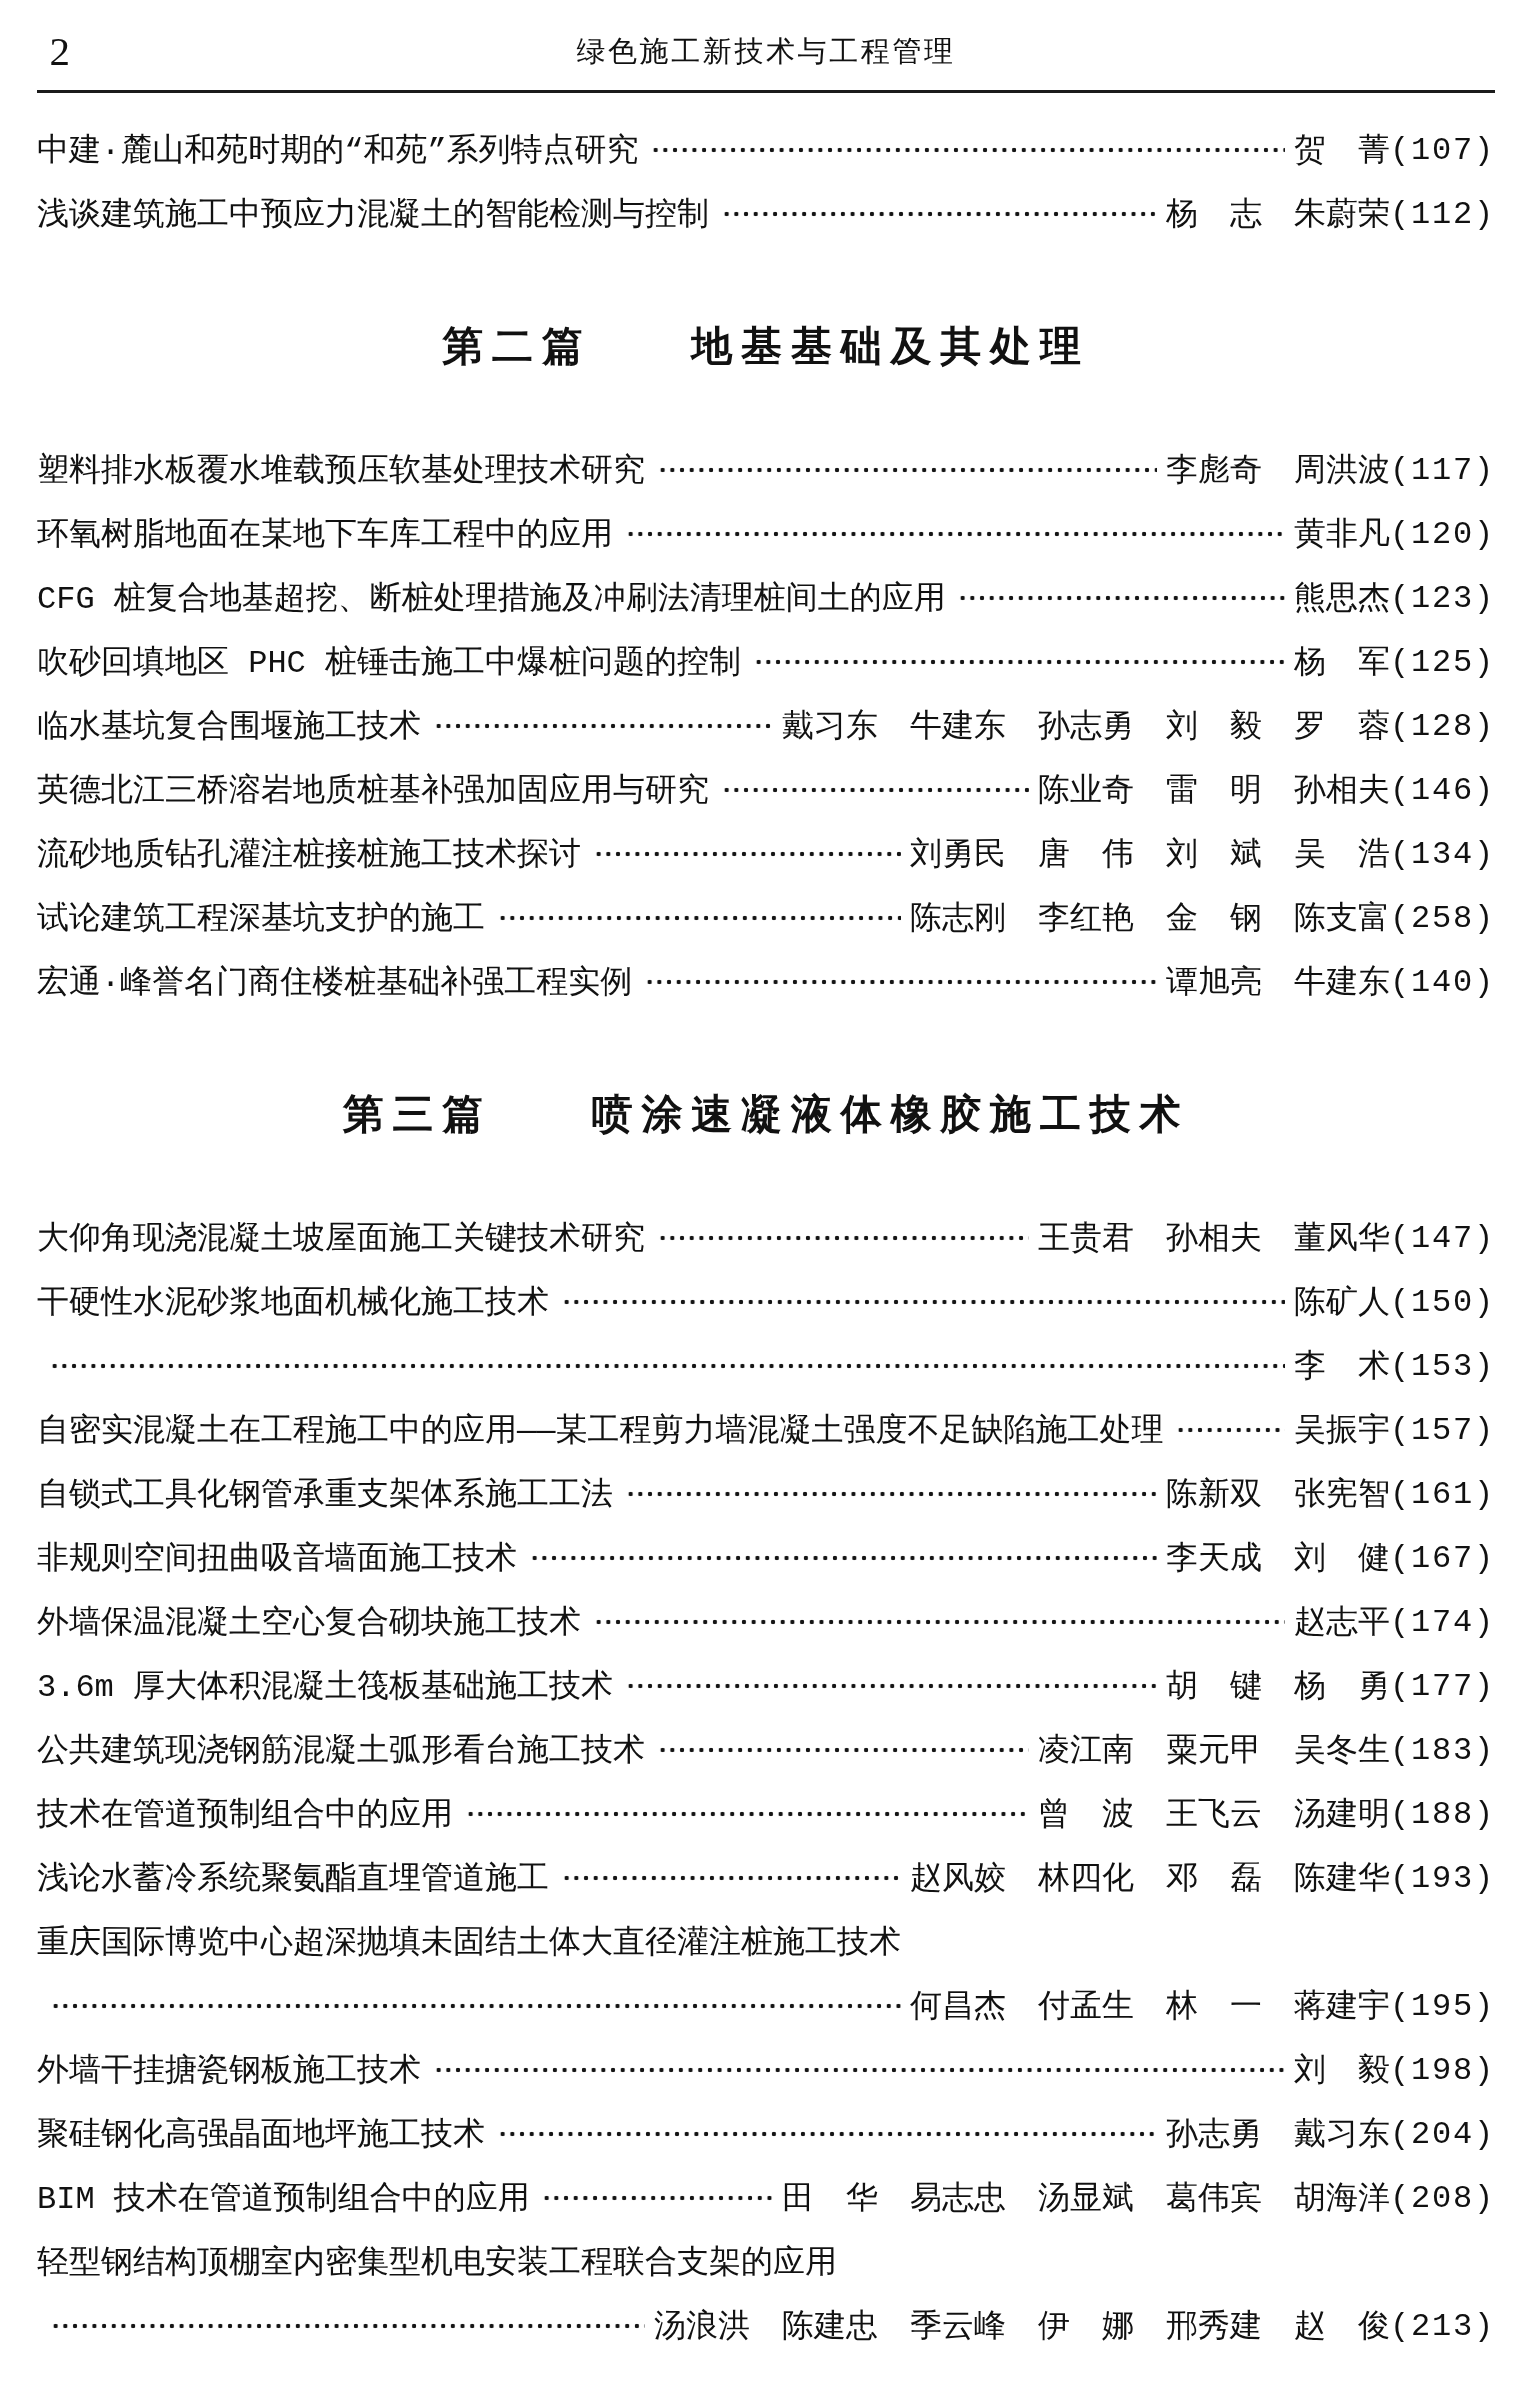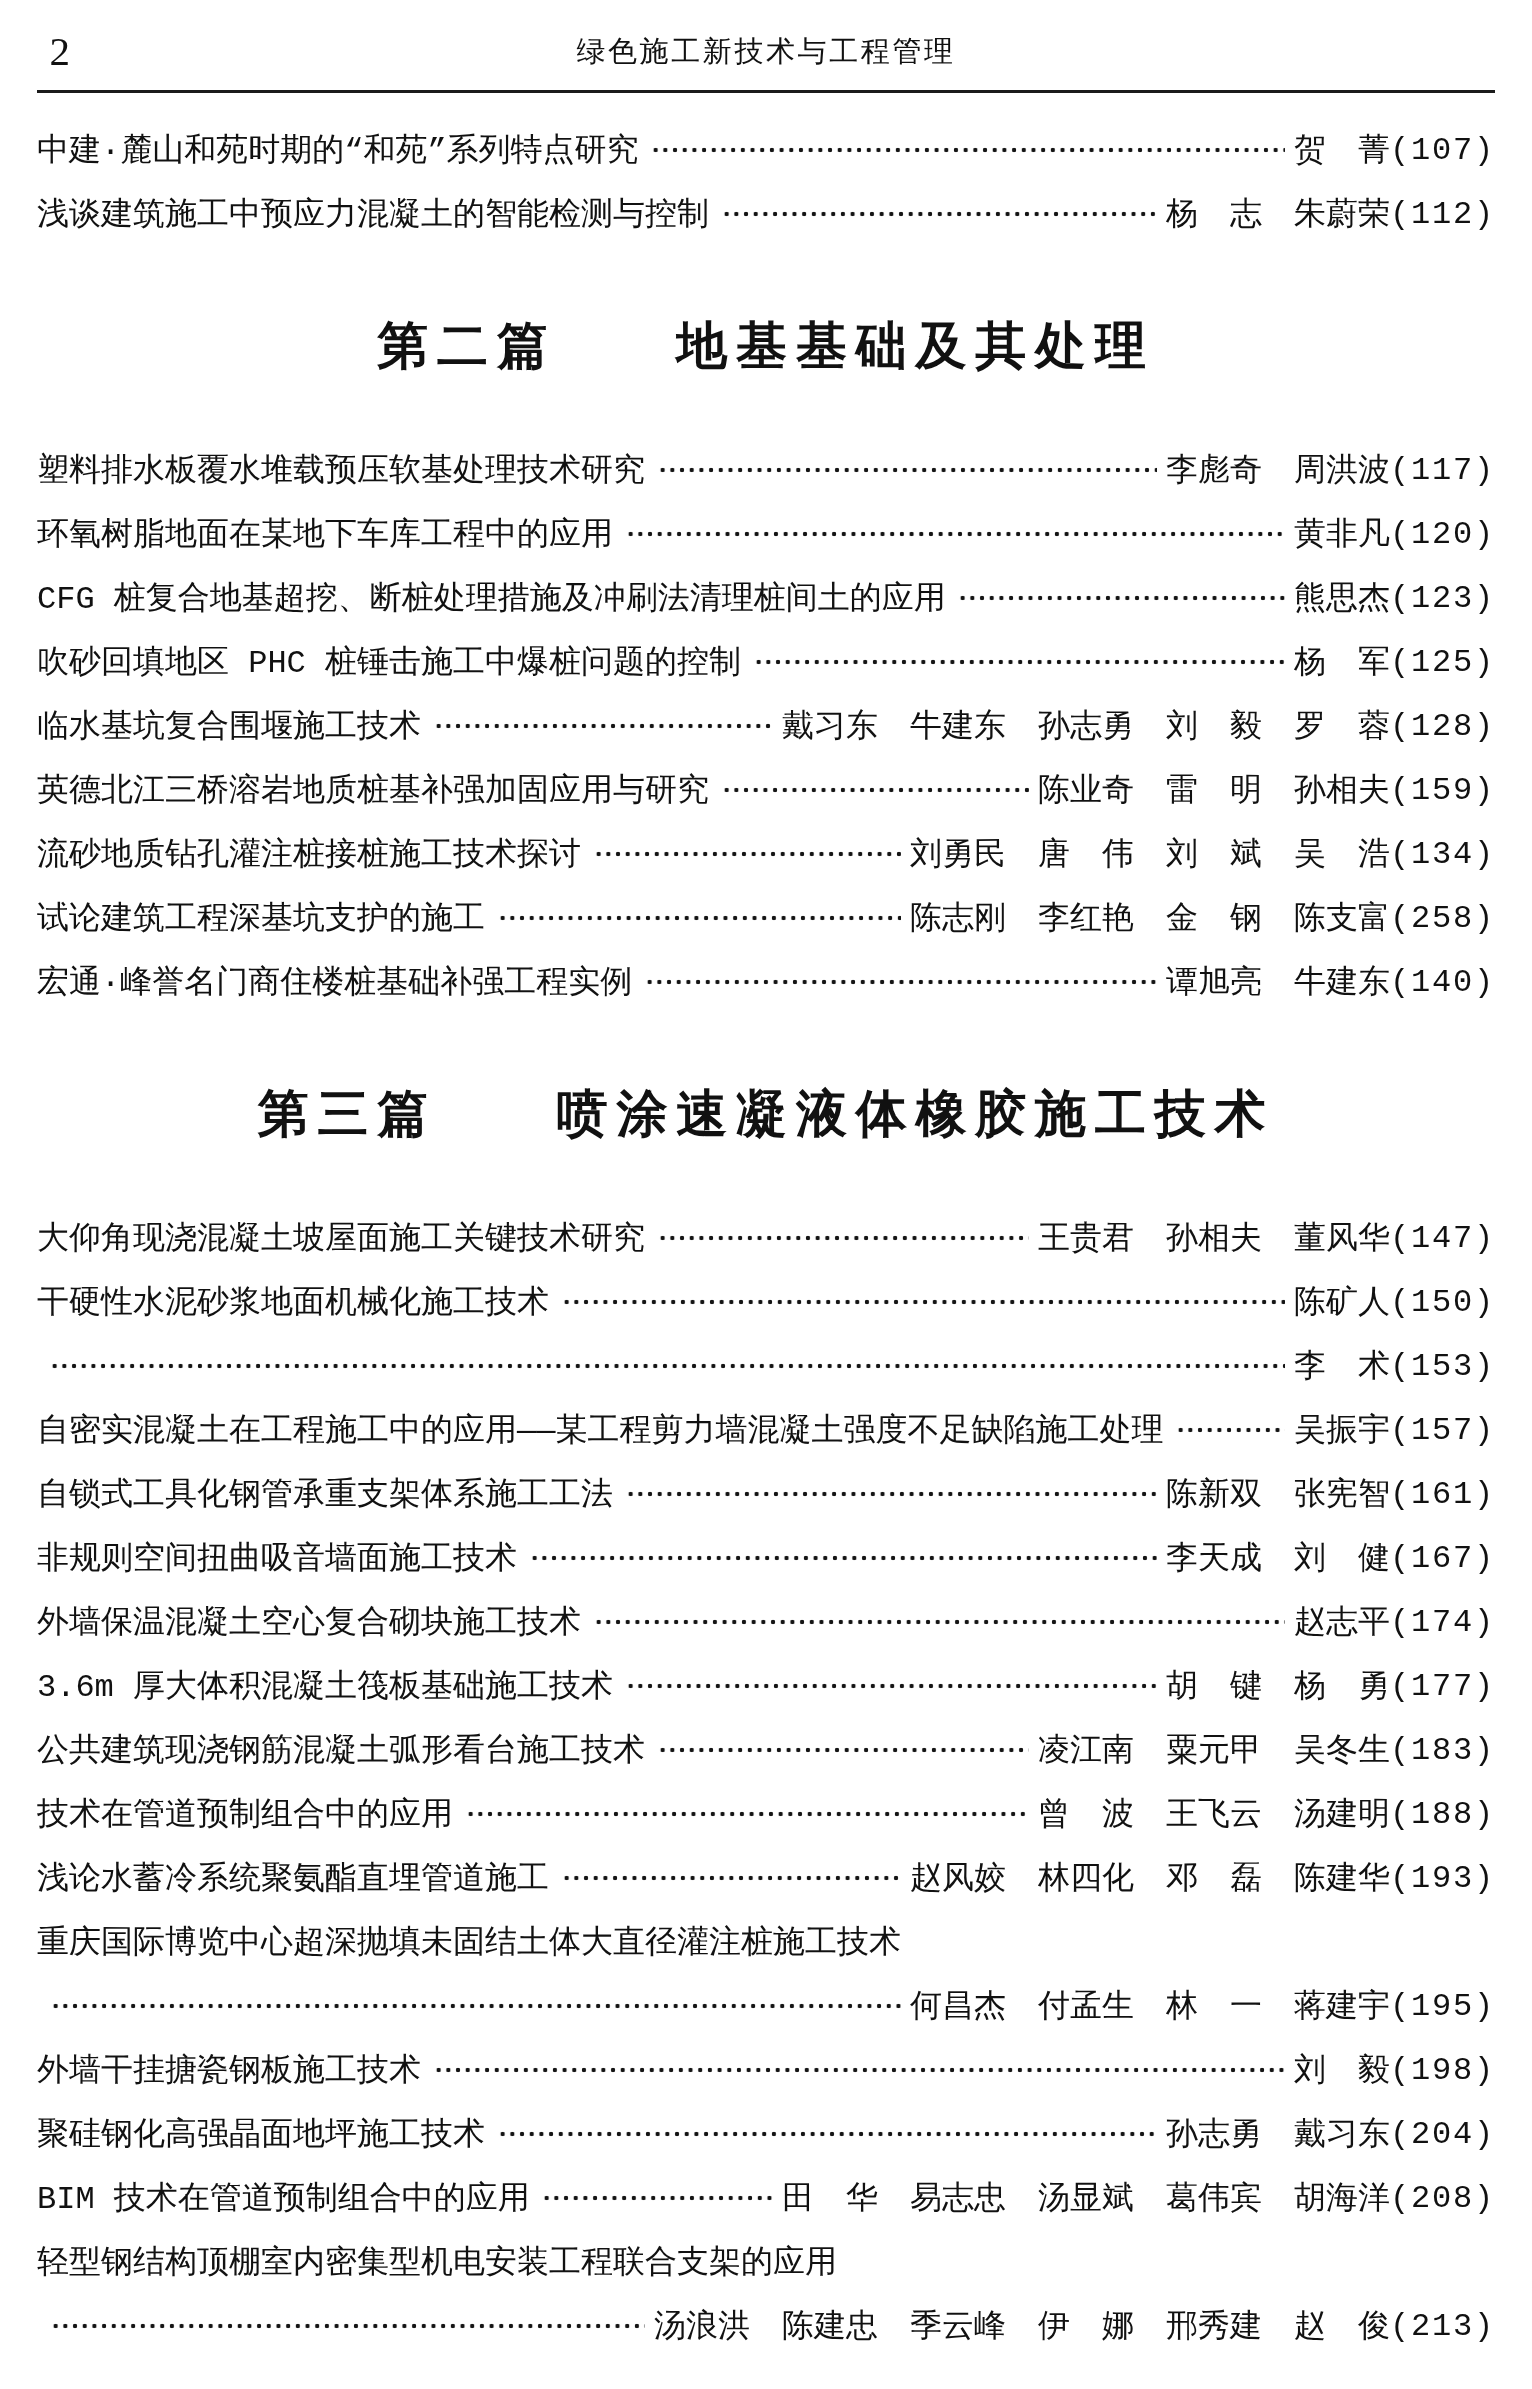--- a/index.html
+++ b/index.html
@@ -29,21 +29,21 @@
     letter-spacing: 2.6px;
   }
   .header-rule {
     height: 3.5px;
     background: #1b1b1b;
     margin-top: 10.6px;
   }
   .toc { margin-top: 25px; }
   .section-heading {
     text-align: center;
-    font-size: 51px;
+    font-size: 41px;
     font-weight: bold;
     line-height: 60px;
     letter-spacing: 8.8px;
     margin: 70px 0 62px 0;
     white-space: pre;
   }
   .toc-row {
     display: flex;
     align-items: center;
     height: 64px;
@@ -115,21 +115,21 @@
       <div class="toc-row">
         <span class="toc-title">临水基坑复合围堰施工技术</span>
         <span class="leader"></span>
         <span class="toc-authors">戴习东　牛建东　孙志勇　刘　毅　罗　蓉</span>
         <span class="toc-page">(128)</span>
       </div>
       <div class="toc-row">
         <span class="toc-title">英德北江三桥溶岩地质桩基补强加固应用与研究</span>
         <span class="leader"></span>
         <span class="toc-authors">陈业奇　雷　明　孙相夫</span>
-        <span class="toc-page">(159)</span>
+        <span class="toc-page">(146)</span>
       </div>
       <div class="toc-row">
         <span class="toc-title">流砂地质钻孔灌注桩接桩施工技术探讨</span>
         <span class="leader"></span>
         <span class="toc-authors">刘勇民　唐　伟　刘　斌　吴　浩</span>
         <span class="toc-page">(134)</span>
       </div>
       <div class="toc-row">
         <span class="toc-title">试论建筑工程深基坑支护的施工</span>
         <span class="leader"></span>

